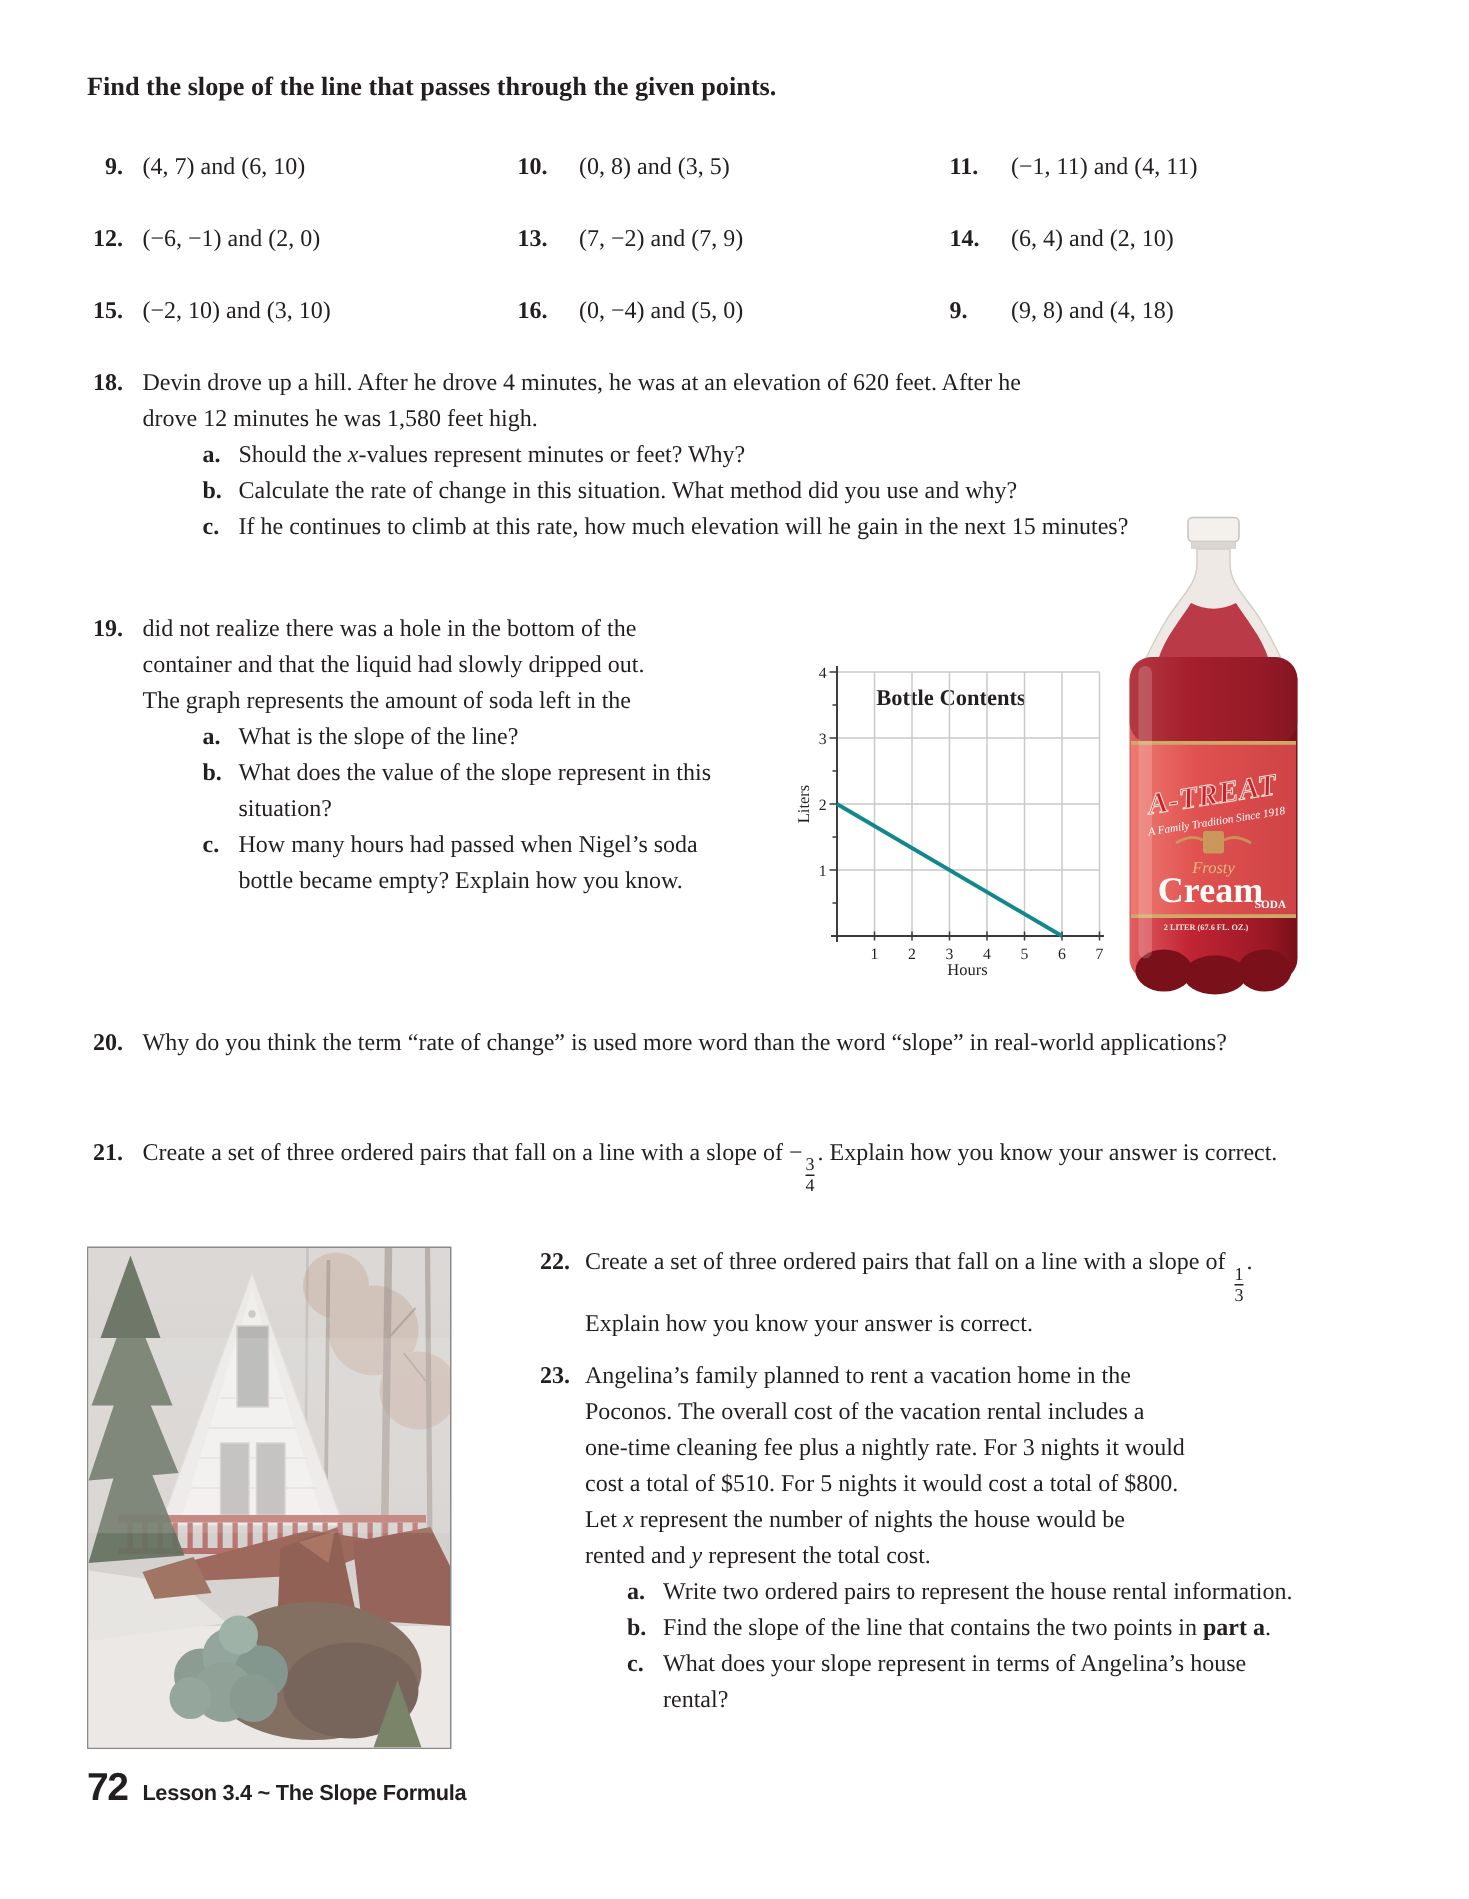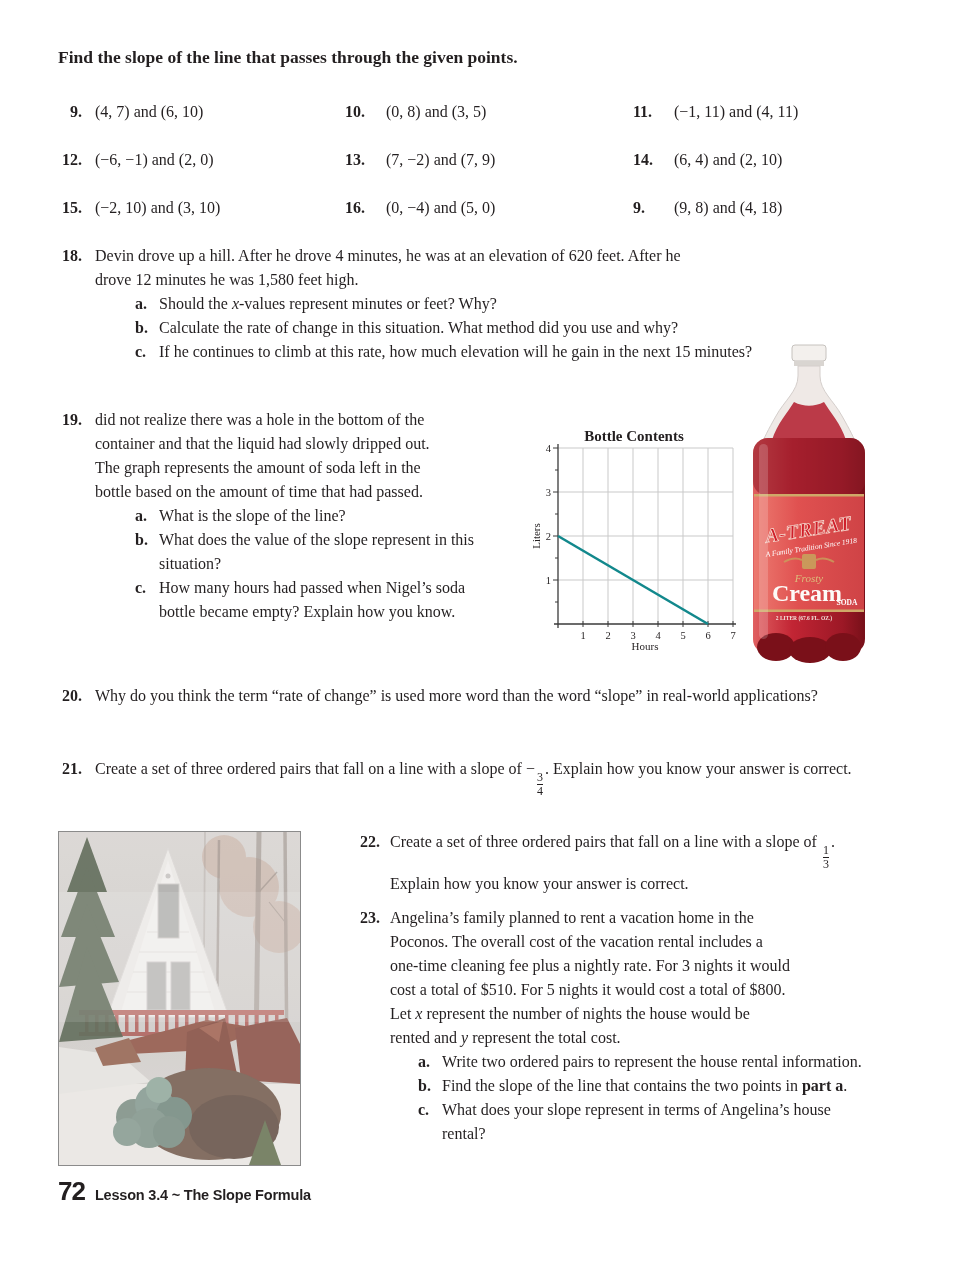--- a/index.html
+++ b/index.html
@@ -11,21 +11,21 @@
   .pnum2{flex:0 0 28px;text-align:left;font-weight:700;}
   .pnum3{flex:0 0 30px;text-align:right;font-weight:700;}
   .ptext{margin-left:13px;}
   .sub{display:flex;margin-left:40px;}
   .sublab{flex:0 0 18px;font-weight:700;}
   .subtext{margin-left:6px;}
   .heading{font-size:17.5px;font-weight:700;}
   .frac{display:inline-flex;flex-direction:column;align-items:center;
         vertical-align:-0.6em;line-height:1.05;font-size:12px;margin:0 2px;}
   .frac .den{border-top:1px solid #231f20;}
-  .graph-title{font-size:15px;font-weight:700;text-align:center;}
+  .graph-title{font-size:15px;font-weight:700;text-align:center;margin-top:30px;}
   .ylab{font-size:11px;text-align:center;transform:rotate(-90deg);}
   .footer{display:flex;align-items:baseline;font-family:"Liberation Sans", sans-serif;}
   .footer .pgnum{font-size:26px;font-weight:700;letter-spacing:-1px;}
   .footer .lesson{font-size:14.5px;font-weight:700;margin-left:10px;letter-spacing:-0.2px;}
   .photo-frame{border:1px solid #8b8b8b;}
   svg text{font-family:"Liberation Serif", serif;}
 </style>
 </head>
 <body>
 
@@ -89,21 +89,20 @@
     </div>
   </div>
 </div>
 
 <div class="abs prob" style="left:58px;top:408px;width:470px">
   <span class="pnum">19.</span>
   <div class="ptext" style="width:430px">
     <div>did not realize there was a hole in the bottom of the</div>
     <div>container and that the liquid had slowly dripped out.</div>
     <div>The graph represents the amount of soda left in the</div>
-    <div>bottle based on the amount of time that had passed.</div>
     <div class="sub">
       <span class="sublab">a.</span>
       <span class="subtext" style="width:345px">What is the slope of the line?</span>
     </div>
     <div class="sub">
       <span class="sublab">b.</span>
       <span class="subtext" style="width:345px">What does the value of the slope represent in this situation?</span>
     </div>
     <div class="sub">
       <span class="sublab">c.</span>

